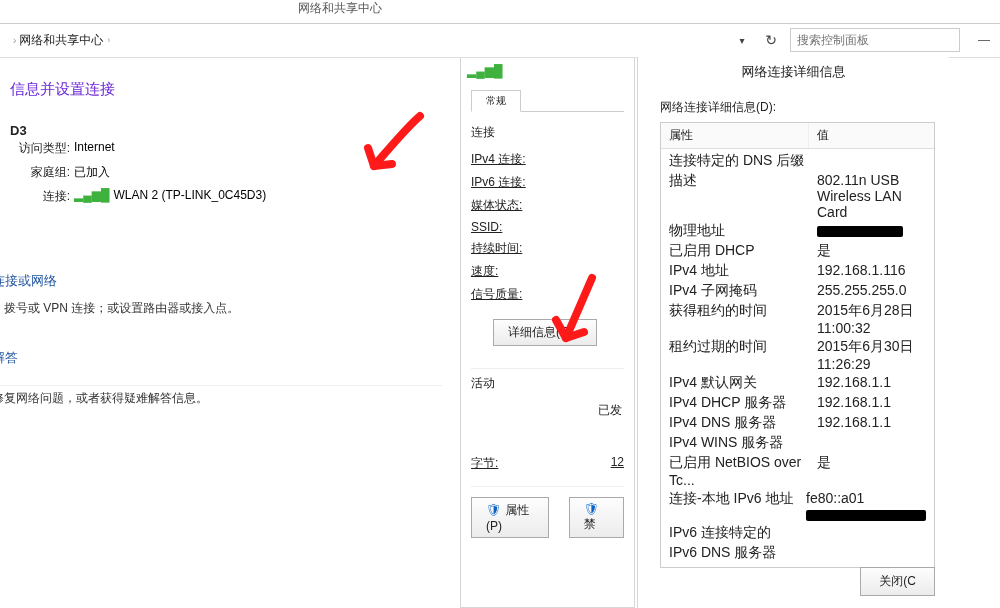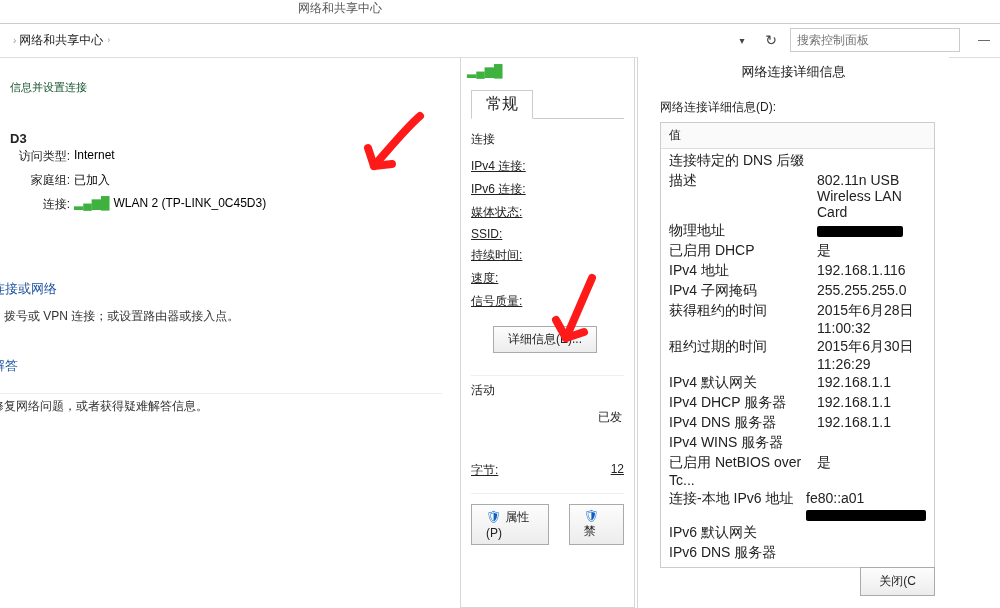--- a/index.html
+++ b/index.html
@@ -18,38 +18,38 @@
   .bc-drop { width:16px; text-align:center; color:#444; font-size:10px; padding-right:4px;}
   .refresh-btn { width:26px; height:26px; border:1px solid transparent; display:flex; align-items:center; justify-content:center; margin:0 6px; font-size:14px; color:#444; }
   .search-input { width:170px; height:24px; border:1px solid #ccc; padding:2px 6px; color:#701a75; font-size:12px; background:#fff; }
   .win-btns { display:flex; align-items:center; margin-left:8px;}
   .win-btn { width:32px; height:20px; border:1px solid transparent; display:flex; align-items:center; justify-content:center; color:#555;}
 
   .divider { position:absolute; left:0; right:0; top:57px; border-top:1px solid #ddd; }
 
   
   .left-pane { position:absolute; left:-8px; top:58px; width:460px; padding:12px 10px 10px 0; }
-  .sec-title { color:#14532d; font-size:11px; margin:10px 0 36px 18px; }
+  .sec-title { color:#6d28d9; font-size:15px; margin:10px 0 24px 18px; }
   .net-row { display:flex; margin-left:18px;flex-direction:column; }
   .net-name { font-weight:bold; font-size:13px; width:200px; }
   .kv { display:flex; margin:2px 0 7px 0;}
   .kv .k { width:60px; text-align:right; margin-right:4px; }
   .kv .v { color:#000;}
   .link { color:#0060c0; cursor:pointer; }
   .wlan-icon { color:#3fb13f; margin-right:4px;}
   .sub-title { color:#2256a0; font-size:13px; margin:32px 0 10px 0;}
   .sub-text { color:#333; margin:2px 0 0 0;}
   .hr-thin { border:0; border-top:1px solid #eee; margin:18px 0 4px 0;}
 
   
   .mid-pane { position:absolute; left:460px; top:58px; width:175px; height:550px; background:#fff; border-left:1px solid #d6d6d6; border-right:1px solid #d6d6d6; border-bottom:1px solid #d6d6d6;}
   .mid-pane .win-title { height:26px; display:flex; align-items:center; padding-left:6px; color:#3fb13f;}
   .mid-pane .body { padding:6px 10px 10px 10px;}
   .tab-strip { display:flex; border-bottom:1px solid #ccc; margin-bottom:12px;}
-  .tab { border:1px solid #ccc; border-bottom:1px solid #fff; background:#fff; padding:3px 14px; margin-bottom:-1px; font-size:16px;}
+  .tab { border:1px solid #ccc; border-bottom:1px solid #fff; background:#fff; padding:3px 14px; margin-bottom:-1px; font-size:10px;}
   .group-title { margin:6px 0 10px 0;}
   .field { display:flex; margin:6px 0;text-decoration:underline;}
   .field .fk { width:75px;}
   .btn { display:inline-block; border:1px solid #aaa; background:linear-gradient(#fdfdfd,#ececec); padding:4px 14px; font-size:12px; cursor:default; }
   .details-btn { margin:10px 0 4px 22px; }
   .btn-row { display:flex; justify-content:center; gap:20px; margin-top:14px; border-top:1px solid #eee; padding-top:10px;}
   .uac { color:#0b61c4; margin-right:4px;}
 
   
   .right-pane { position:absolute; left:637px; top:57px; width:312px; height:551px; background:#fff; border-left:1px solid #d6d6d6; }
@@ -186,20 +186,21 @@
       </div>
     </div>
   </div>
 
   <div class="right-pane">
     <div class="titlebar">网络连接详细信息</div>
     <div class="body">
       <div class="caption">网络连接详细信息(D):</div>
       <div class="tbl-wrap">
         <div class="tbl-header">
+          <div class="col col-prop">属性</div>
           <div class="col col-val">值</div>
         </div>
         <div class="tbl-rows" id="detail-rows">
             <div class="row">
               <div class="p">连接特定的 DNS 后缀</div>
               <div class="v"></div>
             </div>
             <div class="row">
               <div class="p">描述</div>
               <div class="v">802.11n USB Wireless LAN Card</div>
@@ -246,21 +247,21 @@
             </div>
             <div class="row">
               <div class="p">已启用 NetBIOS over Tc...</div>
               <div class="v">是</div>
             </div>
             <div class="row">
               <div class="p">连接-本地 IPv6 地址</div>
               <div class="v"><span>fe80::a01</span><span class="redact" style="width: 120px;"></span></div>
             </div>
             <div class="row">
-              <div class="p">IPv6 默认网关</div>
+              <div class="p">IPv6 连接特定的</div>
               <div class="v"></div>
             </div>
             <div class="row">
               <div class="p">IPv6 DNS 服务器</div>
               <div class="v"></div>
             </div>
           </div>
       </div>
     </div>
     <div class="close-area">

